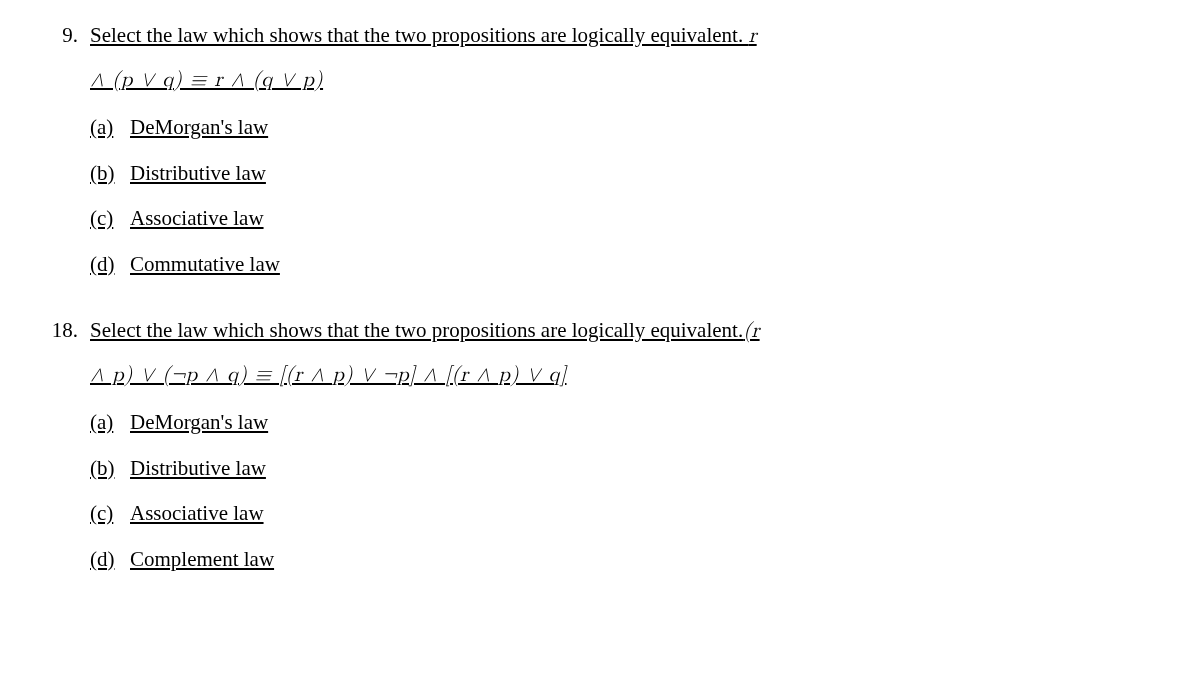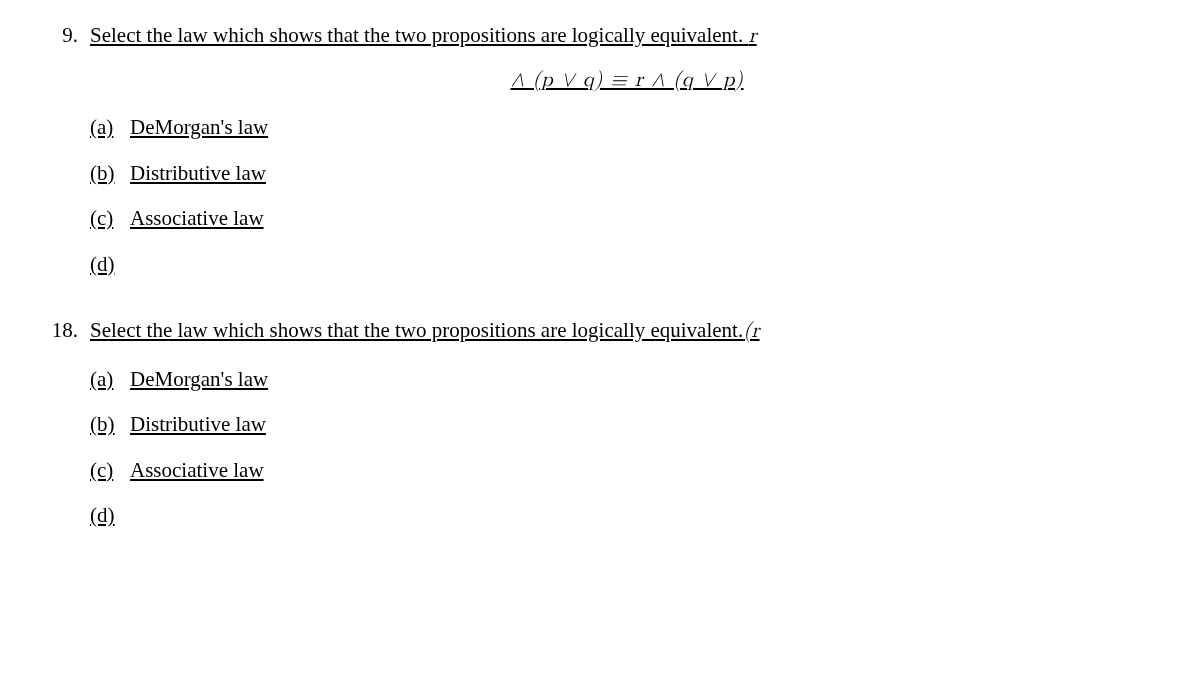--- a/index.html
+++ b/index.html
@@ -28,21 +28,20 @@
   }
   .q-prompt {
     margin-bottom: 10px;
   }
   .formula {
     font-family: 'Latin Modern Math', 'Cambria Math', Georgia, serif;
     font-style: italic;
     margin-top: 12px;
     margin-bottom: 10px;
     letter-spacing: 0.5px;
-    text-align: center;
   }
   .options {
     margin-top: 10px;
   }
   .option {
     display: flex;
     padding: 7px 0;
   }
   .opt-label {
     min-width: 40px;
@@ -70,42 +69,45 @@
       <div class="option">
         <span class="opt-label">(b)</span>
         <span>Distributive law</span>
       </div>
       <div class="option">
         <span class="opt-label">(c)</span>
         <span>Associative law</span>
       </div>
       <div class="option">
         <span class="opt-label">(d)</span>
+        <span>Commutative law</span>
       </div>
     </div>
   </div>
 </div>
 
 <div class="question">
   <div class="q-number">18.</div>
   <div class="q-body">
     <div class="q-prompt">
       <span>Select the law which shows that the two propositions are logically equivalent.</span><span class="inline-math">(r</span>
     </div>
+    <div class="formula">∧ p) ∨ (¬p ∧ q) ≡ [(r ∧ p) ∨ ¬p] ∧ [(r ∧ p) ∨ q]</div>
     <div class="options">
       <div class="option">
         <span class="opt-label">(a)</span>
         <span>DeMorgan's law</span>
       </div>
       <div class="option">
         <span class="opt-label">(b)</span>
         <span>Distributive law</span>
       </div>
       <div class="option">
         <span class="opt-label">(c)</span>
         <span>Associative law</span>
       </div>
       <div class="option">
         <span class="opt-label">(d)</span>
+        <span>Complement law</span>
       </div>
     </div>
   </div>
 </div>
 
 </body></html>

